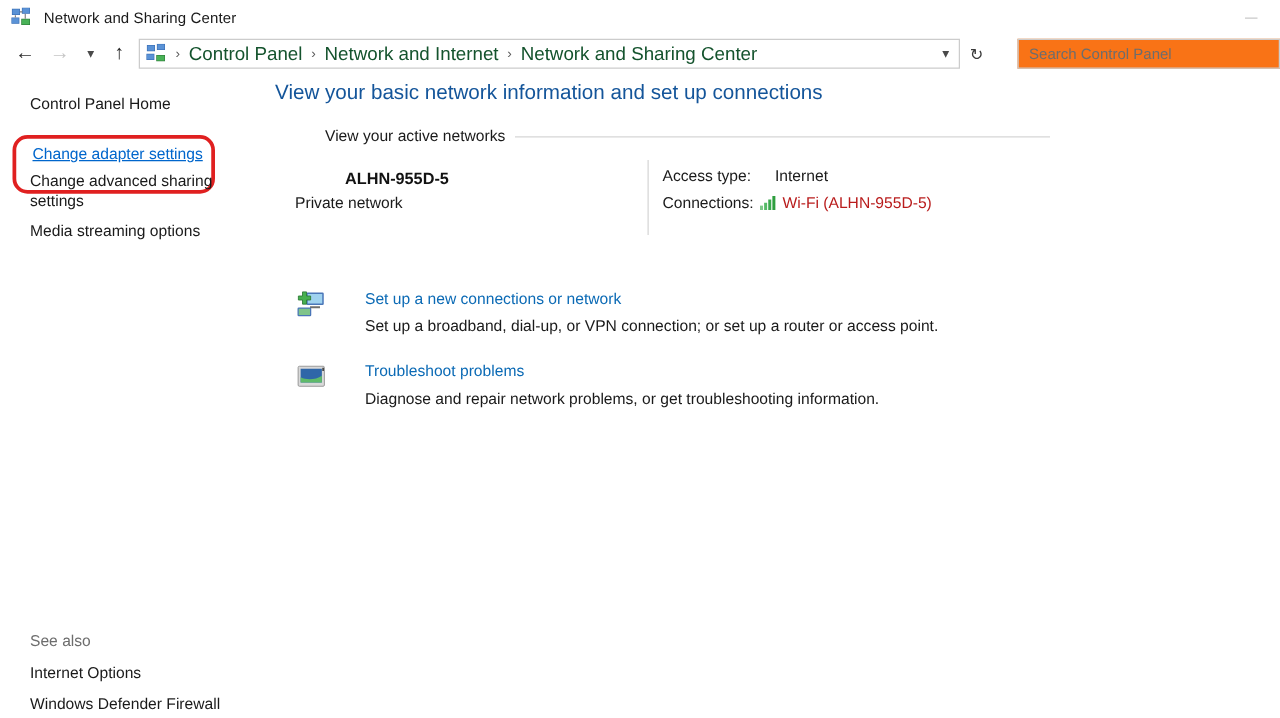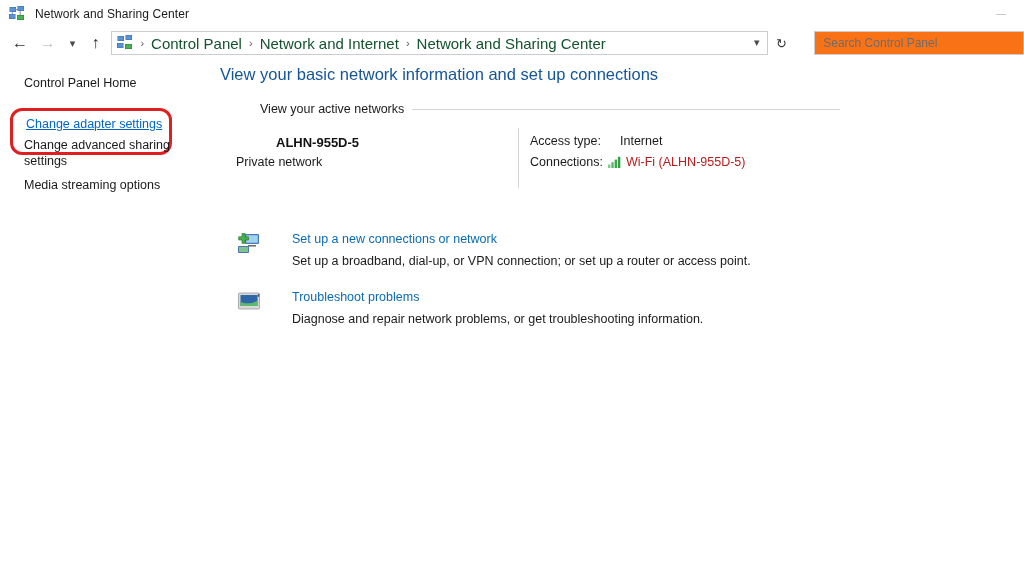--- a/index.html
+++ b/index.html
@@ -398,20 +398,25 @@
 
     <div class="lp-adapter-wrap">
       <div class="highlight-box">
         <span class="link-hover">Change adapter settings</span>
       </div>
     </div>
 
     <div class="left-link lp-advanced">Change advanced sharing settings</div>
     <div class="left-link lp-media">Media streaming options</div>
 
+    <div class="see-also">
+      <div class="see-also-title">See also</div>
+      <div class="see-also-item">Internet Options</div>
+      <div class="see-also-item">Windows Defender Firewall</div>
+    </div>
   </div>
 
   <div class="rightpane">
 
     <div class="page-title">View your basic network information and set up connections</div>
 
     <div class="section-head sh-active">
       <span class="sh-text">View your active networks</span>
       <span class="sh-rule"></span>
     </div>

